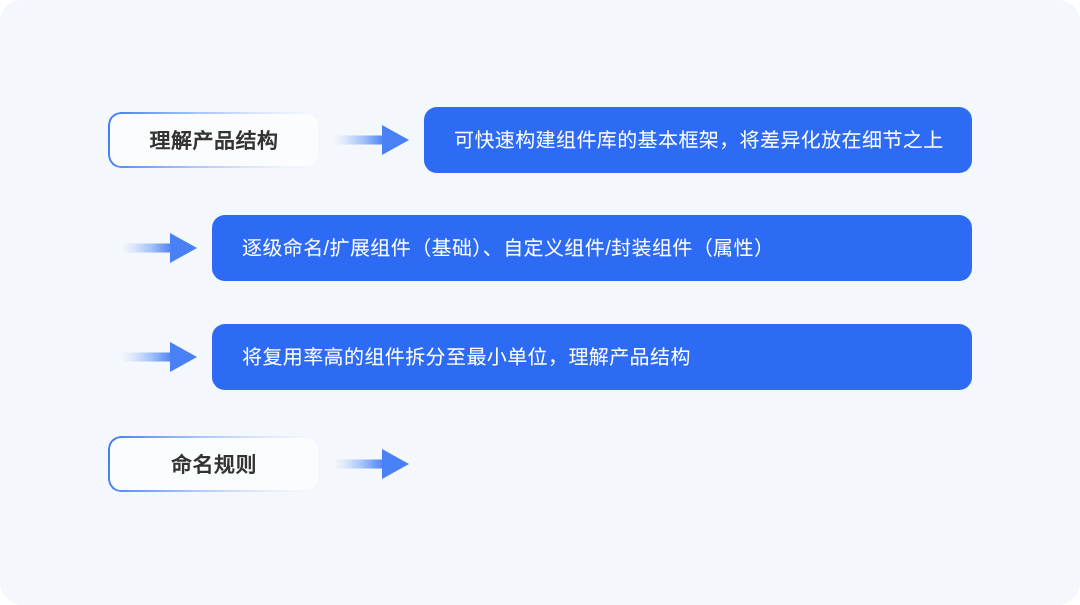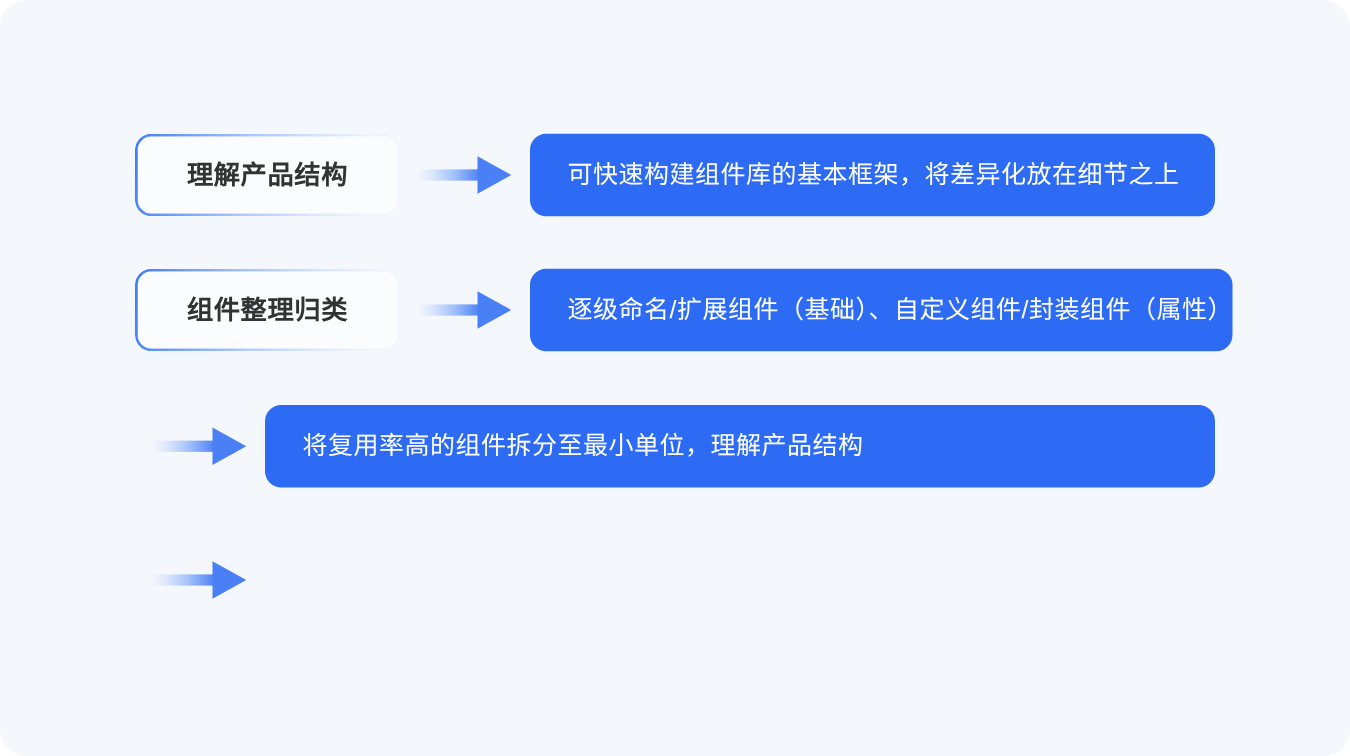--- a/index.html
+++ b/index.html
@@ -47,21 +47,21 @@
   }
   .flow-row.r0 { top: 107px; }
   .flow-row.r1 { top: 215px; }
   .flow-row.r2 { top: 324px; }
   .flow-row.r3 { top: 431px; }
 
   
   .stage-chip {
     position: relative;
     width: 212px;
-    height: 66px;
+    height: 56px;
     flex: 0 0 212px;
     border-radius: 13px;
     background: #fbfcfe;
     box-sizing: border-box;
     display: flex;
     align-items: center;
     justify-content: center;
   }
   
   .stage-chip::before {
@@ -166,43 +166,43 @@
       <div class="arrow-connector">
         <span class="arrow-shaft"></span>
         <span class="arrow-head"></span>
       </div>
       <div class="detail-bar">
         <span class="detail-text">可快速构建组件库的基本框架，将差异化放在细节之上</span>
       </div>
     </li>
 
     <li class="flow-row r1">
-      <div class="stage-chip">
-        <span class="stage-label">组件整理归类</span>
-      </div>
       <div class="arrow-connector">
         <span class="arrow-shaft"></span>
         <span class="arrow-head"></span>
       </div>
       <div class="detail-bar">
         <span class="detail-text">逐级命名/扩展组件（基础）、自定义组件/封装组件（属性）</span>
       </div>
     </li>
 
     <li class="flow-row r2">
       <div class="arrow-connector">
         <span class="arrow-shaft"></span>
         <span class="arrow-head"></span>
       </div>
       <div class="detail-bar">
         <span class="detail-text">将复用率高的组件拆分至最小单位，理解产品结构</span>
       </div>
     </li>
 
     <li class="flow-row r3">
+      <div class="stage-chip">
+        <span class="stage-label">命名规则</span>
+      </div>
       <div class="arrow-connector">
         <span class="arrow-shaft"></span>
         <span class="arrow-head"></span>
       </div>
     </li>
 
   </ul>
 </div>
 
 </body></html>

